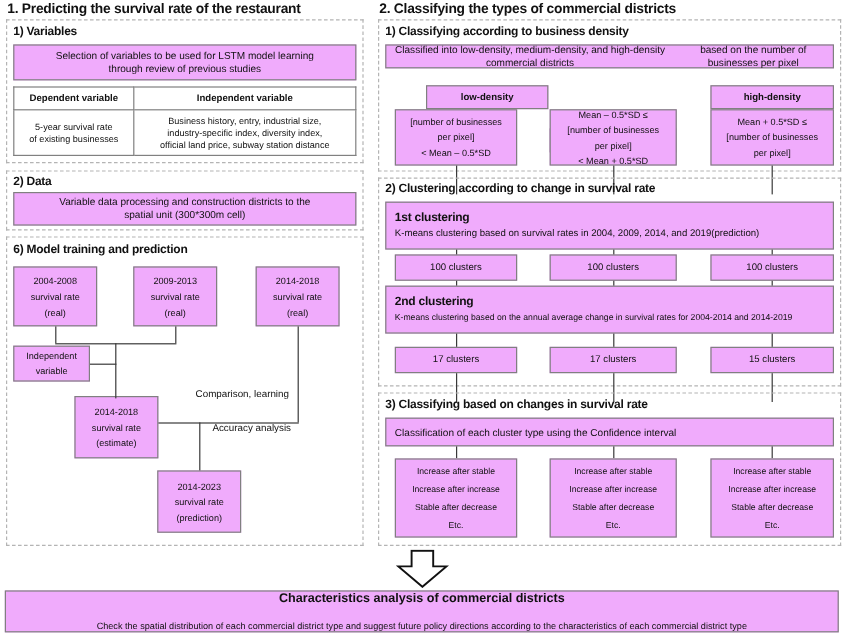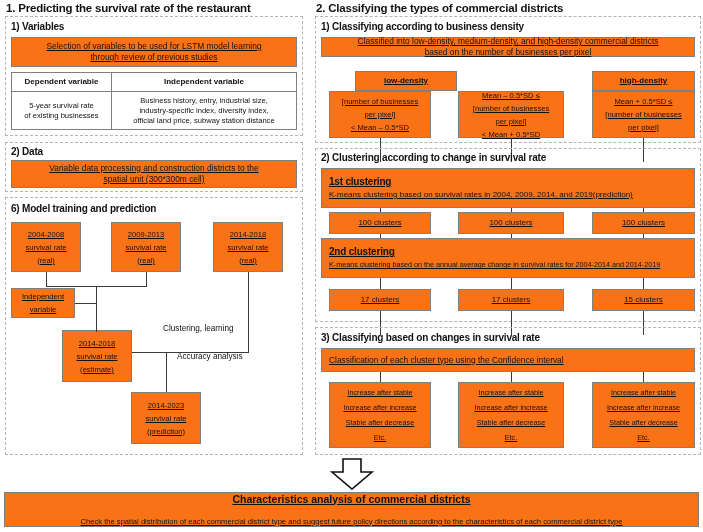--- a/index.html
+++ b/index.html
@@ -5,22 +5,22 @@
   html,body{margin:0;padding:0;background:#ffffff;}
   body{
     width:703px;height:532px;position:relative;overflow:hidden;
     font-family:"Liberation Sans","DejaVu Sans",sans-serif;
     color:#111;
     -webkit-font-smoothing:antialiased;
   }
   .abs{position:absolute;box-sizing:border-box;}
   .sec-title{font-weight:bold;font-size:11.5px;letter-spacing:-0.2px;}
   .dashed{border:1px dashed #b4b4b4;box-sizing:border-box;}
-  .box{border:1px solid #808080;background:#f97316;box-sizing:border-box;
-       display:flex;align-items:center;justify-content:center;text-align:center;text-decoration:underline;}
+  .box{border:1px solid #808080;background:#f0abfc;box-sizing:border-box;
+       display:flex;align-items:center;justify-content:center;text-align:center;}
   .sub-h{font-weight:bold;font-size:10px;letter-spacing:-0.2px;}
   .t9{font-size:8.4px;line-height:11px;}
   .t85{font-size:8px;line-height:10.5px;}
   .t8{font-size:7.6px;line-height:10px;}
   .t75{font-size:7.2px;line-height:9.5px;}
   .bold{font-weight:bold;}
   .line{position:absolute;background:#3a3a3a;}
   .vline{width:1px;}
   .hline{height:1px;}
   .lbl{position:absolute;font-size:8.2px;white-space:nowrap;}
@@ -105,28 +105,28 @@
 <div class="line vline" style="left:46px;top:272px;height:14px;"></div>
 <div class="line vline" style="left:146px;top:272px;height:14px;"></div>
 <div class="line hline" style="left:46px;top:286px;width:101px;"></div>
 <div class="line vline" style="left:96px;top:286px;height:46px;"></div>
 <div class="line hline" style="left:75px;top:303px;width:22px;"></div>
 
 <div class="line vline" style="left:248px;top:272px;height:80px;"></div>
 <div class="line hline" style="left:132px;top:352px;width:117px;"></div>
 <div class="line vline" style="left:166px;top:352px;height:40px;"></div>
 
-<div class="lbl" style="left:163px;top:324px;">Clustering, learning</div>
+<div class="lbl" style="left:163px;top:324px;">Comparison, learning</div>
 <div class="lbl" style="left:177px;top:352px;">Accuracy analysis</div>
 
 <div class="abs sec-title" style="left:316px;top:2px;">2. Classifying the types of commercial districts</div>
 
 <div class="abs dashed" style="left:315px;top:16px;width:386px;height:127px;"></div>
 <div class="abs sub-h" style="left:321px;top:21px;">1) Classifying according to business density</div>
-<div class="abs box t9" style="left:321px;top:37px;width:374px;height:20px;flex-direction:column;">
+<div class="abs box t9" style="left:321px;top:37px;width:374px;height:20px;flex-direction:row;">
   <div>Classified into low-density, medium-density, and high-density commercial districts</div>
   <div>based on the number of businesses per pixel</div>
 </div>
 
 <div class="abs box t85 bold" style="left:329px;top:71px;width:102px;height:20px;margin-left:26px;">low-density</div>
 <div class="abs box t8 stackbox" style="left:329px;top:91px;width:102px;height:47px;">
   <div>[number of businesses</div>
   <div>per pixel]</div>
   <div>&lt; Mean – 0.5*SD</div>
 </div>

